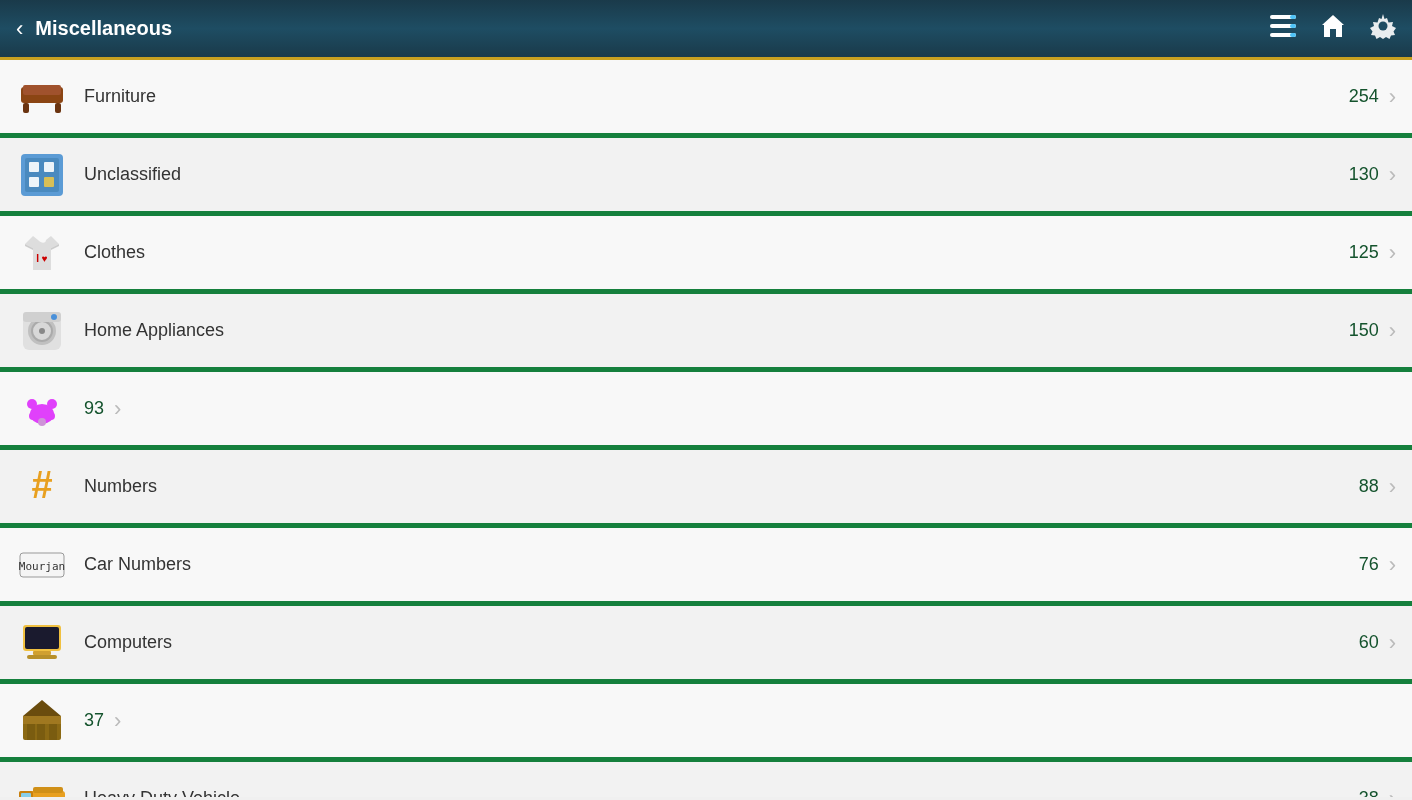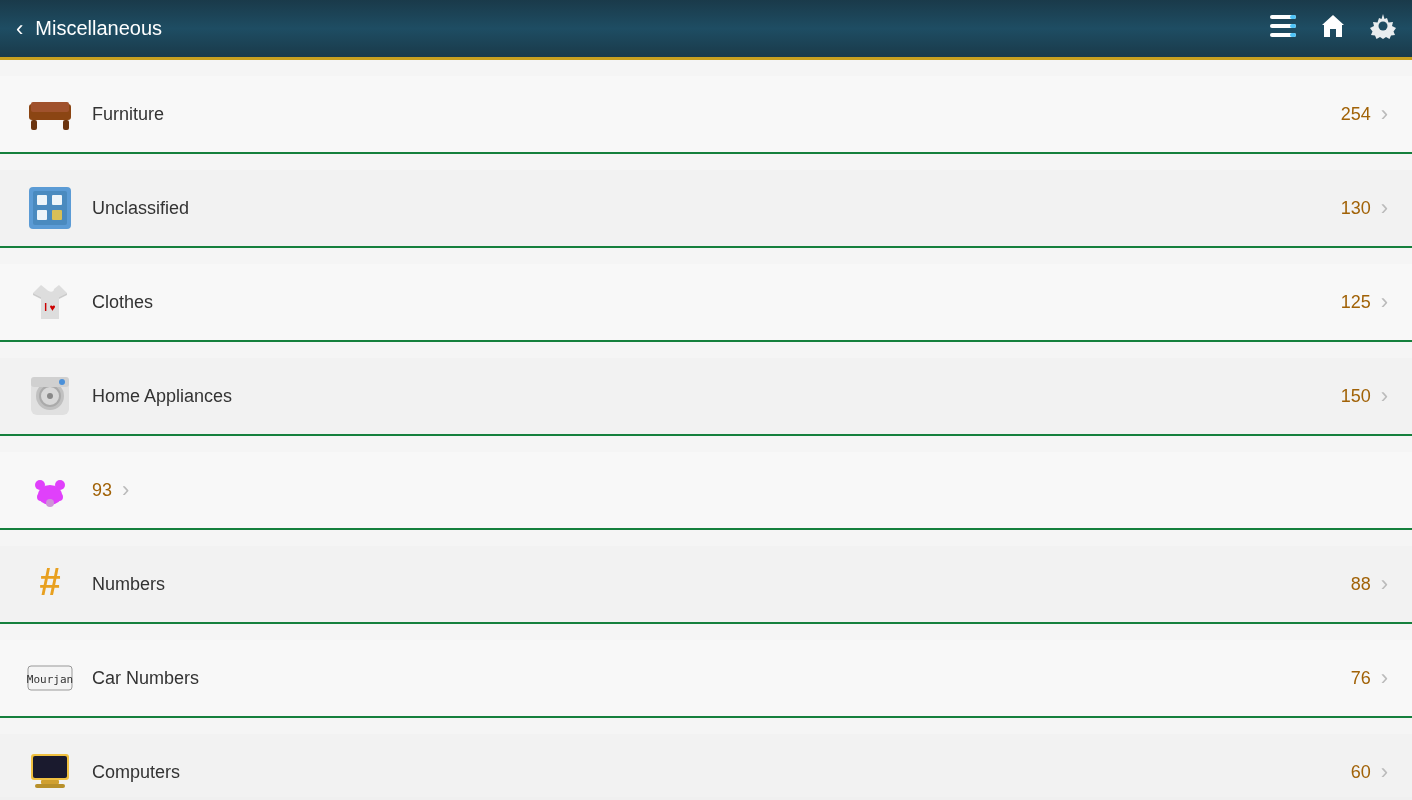--- a/index.html
+++ b/index.html
@@ -23,21 +23,21 @@
     .back-btn {
       color: #fff;
       font-size: 22px;
       cursor: pointer;
       display: flex;
       align-items: center;
     }
     .header-title {
       color: #fff;
       font-size: 20px;
-      font-weight: 400;
+      font-weight: 700;
     }
     .header-right {
       display: flex;
       align-items: center;
       gap: 24px;
     }
     .header-icon {
       color: #fff;
       font-size: 22px;
       cursor: pointer;
@@ -46,26 +46,25 @@
     
     .list {
       background: #f5f5f5;
       overflow-y: auto;
       height: calc(800px - 63px);
     }
     .list-item {
       display: flex;
       align-items: center;
       background: #f8f8f8;
-      border-bottom: 2px solid #15803d;
-      padding: 0 24px;
+      border-bottom: 5px solid #15803d;
+      padding: 0 16px;
       height: 78px;
       cursor: pointer;
       transition: background 0.1s;
-      margin-top: 16px;
     }
     .list-item:nth-child(odd) { background: #f8f8f8; }
     .list-item:nth-child(even) { background: #f2f2f2; }
 
     .item-icon {
       width: 52px;
       height: 52px;
       display: flex;
       align-items: center;
       justify-content: center;
@@ -74,21 +73,21 @@
       font-size: 36px;
     }
     .item-label {
       flex: 1;
       font-size: 18px;
       color: #333;
       font-weight: 400;
     }
     .item-count {
       font-size: 18px;
-      color: #a16207;
+      color: #14532d;
       margin-right: 10px;
     }
     .item-chevron {
       font-size: 22px;
       color: #bbb;
     }
   </style>
 </head>
 <body>
 

